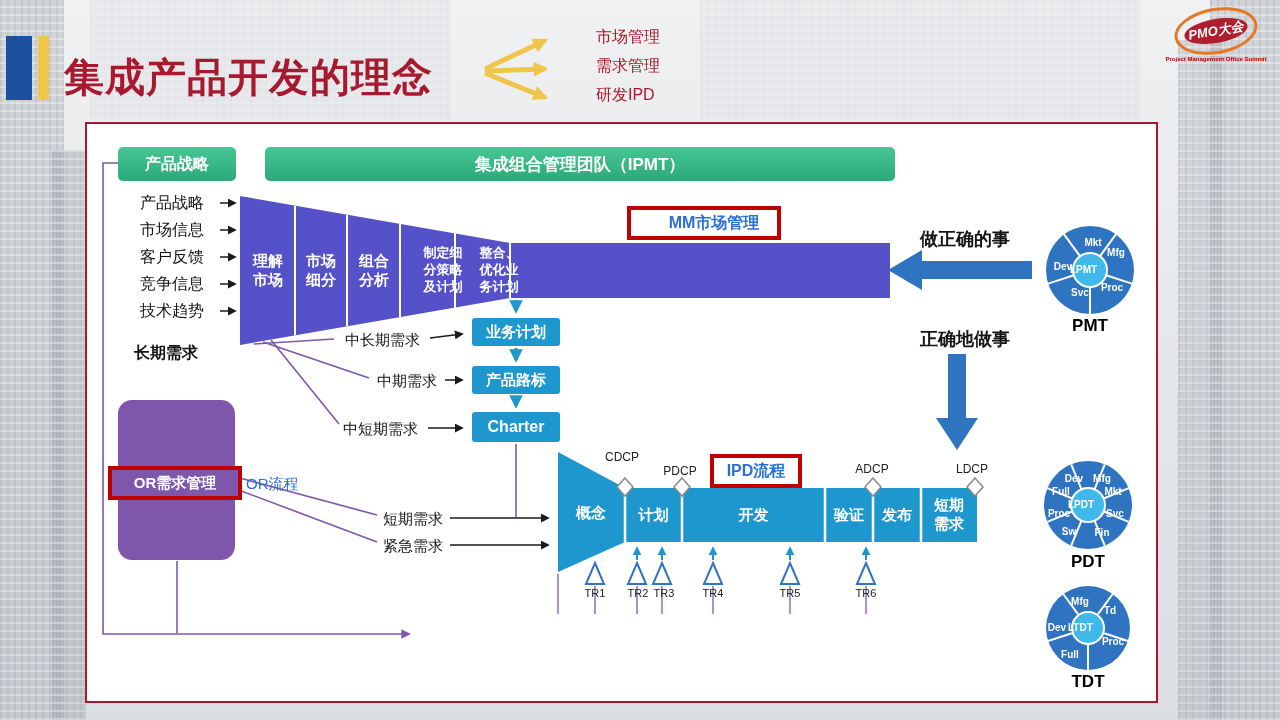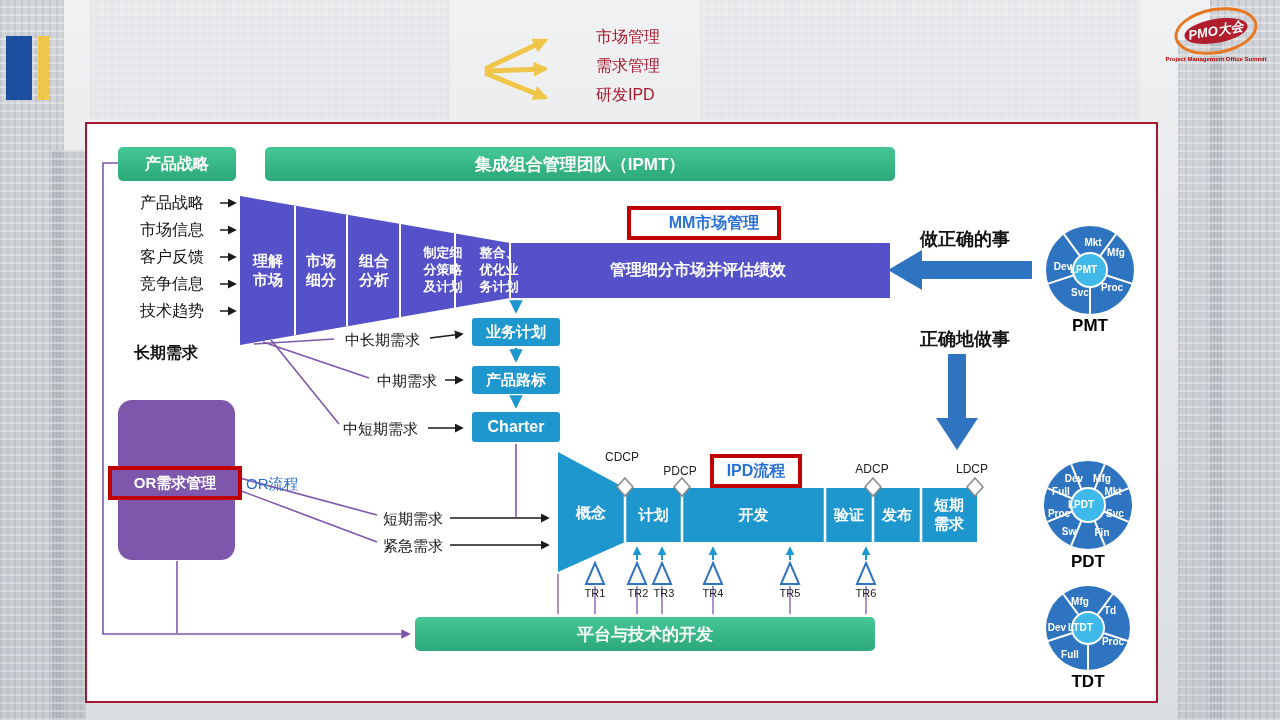--- a/index.html
+++ b/index.html
@@ -52,20 +52,21 @@
 
   <div class="bldg" style="left:0;top:0;width:64px;height:720px;opacity:.5;"></div>
   <div class="bldg" style="left:52px;top:150px;width:34px;height:570px;opacity:.4;background-color:#9aa2a9;"></div>
   <div class="bldg" style="right:0;top:0;width:70px;height:720px;opacity:.5;"></div>
   <div class="bldg" style="right:58px;top:40px;width:44px;height:680px;opacity:.4;background-color:#a8aeb5;"></div>
   <div class="bldg" style="left:90px;top:0;width:360px;height:120px;opacity:.12;"></div>
   <div class="bldg" style="left:700px;top:0;width:440px;height:120px;opacity:.12;"></div>
 
   <div class="accent-blue"></div>
   <div class="accent-yellow"></div>
+  <h1 class="title">集成产品开发的理念</h1>
   <div class="bullet" style="top:27px;">市场管理</div>
   <div class="bullet" style="top:56px;">需求管理</div>
   <div class="bullet" style="top:85px;">研发IPD</div>
   <div class="logo">
     <div class="logo-ell">
       <div class="logo-in">PMO大会</div>
     </div>
     <div class="logo-sub">Project Management Office Summit</div>
   </div>
 
@@ -230,21 +231,20 @@
   <div class="txt blk" style="left:140px;top:301px;">技术趋势</div>
 
   <div class="txt blk bold" style="left:134px;top:343px;">长期需求</div>
 
   <div class="txt seg" style="left:248px;top:251px;width:40px;">理解市场</div>
   <div class="txt seg" style="left:301px;top:251px;width:40px;">市场细分</div>
   <div class="txt seg" style="left:354px;top:251px;width:40px;">组合分析</div>
   <div class="txt seg small" style="left:406px;top:244px;width:42px;">制定细分策略及计划</div>
   <div class="txt seg small" style="left:462px;top:244px;width:42px;">整合、优化业务计划</div>
 
-  <div class="txt seg" style="left:520px;top:259px;width:356px;font-size:16px;line-height:22px;">管理细分市场并评估绩效</div>
 
   <div class="txt redframe" style="left:627px;top:206px;width:154px;height:34px;padding-left:20px;">MM市场管理</div>
 
   <div class="txt blk bold" style="left:903px;top:227px;width:124px;text-align:center;font-size:18px;">做正确的事</div>
   <div class="txt blk bold" style="left:903px;top:327px;width:124px;text-align:center;font-size:18px;">正确地做事</div>
 
   <div class="txt bbox" style="left:472px;top:318px;width:88px;height:28px;">业务计划</div>
   <div class="txt bbox" style="left:472px;top:366px;width:88px;height:28px;">产品路标</div>
   <div class="txt bbox" style="left:472px;top:412px;width:88px;height:30px;font-size:16px;">Charter</div>
 
@@ -273,21 +273,20 @@
   <div class="txt stage" style="left:873px;top:506px;width:48px;">发布</div>
   <div class="txt stage" style="left:931px;top:495px;width:36px;line-height:19px;">短期需求</div>
 
   <div class="txt trlbl" style="left:578px;top:587px;">TR1</div>
   <div class="txt trlbl" style="left:621px;top:587px;">TR2</div>
   <div class="txt trlbl" style="left:647px;top:587px;">TR3</div>
   <div class="txt trlbl" style="left:696px;top:587px;">TR4</div>
   <div class="txt trlbl" style="left:773px;top:587px;">TR5</div>
   <div class="txt trlbl" style="left:849px;top:587px;">TR6</div>
 
-  <div class="txt gbox" style="left:415px;top:617px;width:460px;height:34px;font-size:17px;">平台与技术的开发</div>
 
   <div class="txt ccenter" style="left:1070px;top:264px;">LPMT</div>
   <div class="txt member" style="left:1078px;top:237px;">Mkt</div>
   <div class="txt member" style="left:1101px;top:247px;">Mfg</div>
   <div class="txt member" style="left:1097px;top:282px;">Proc</div>
   <div class="txt member" style="left:1065px;top:287px;">Svc</div>
   <div class="txt member" style="left:1048px;top:261px;">Dev</div>
   <div class="txt teamname" style="left:1060px;top:316px;">PMT</div>
 
   <div class="txt ccenter" style="left:1068px;top:499px;">LPDT</div>

